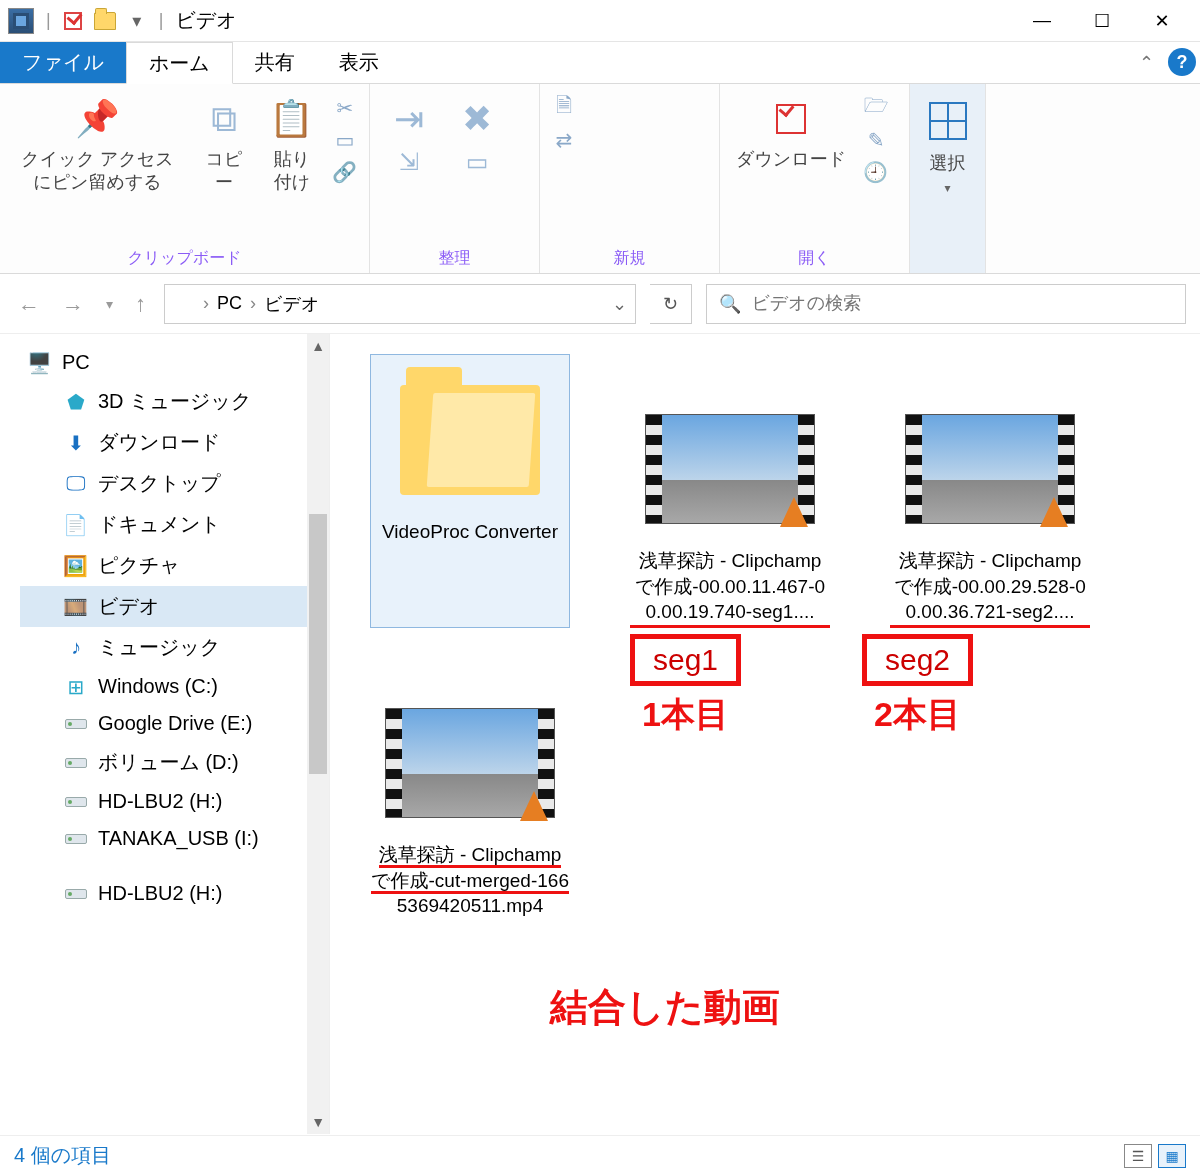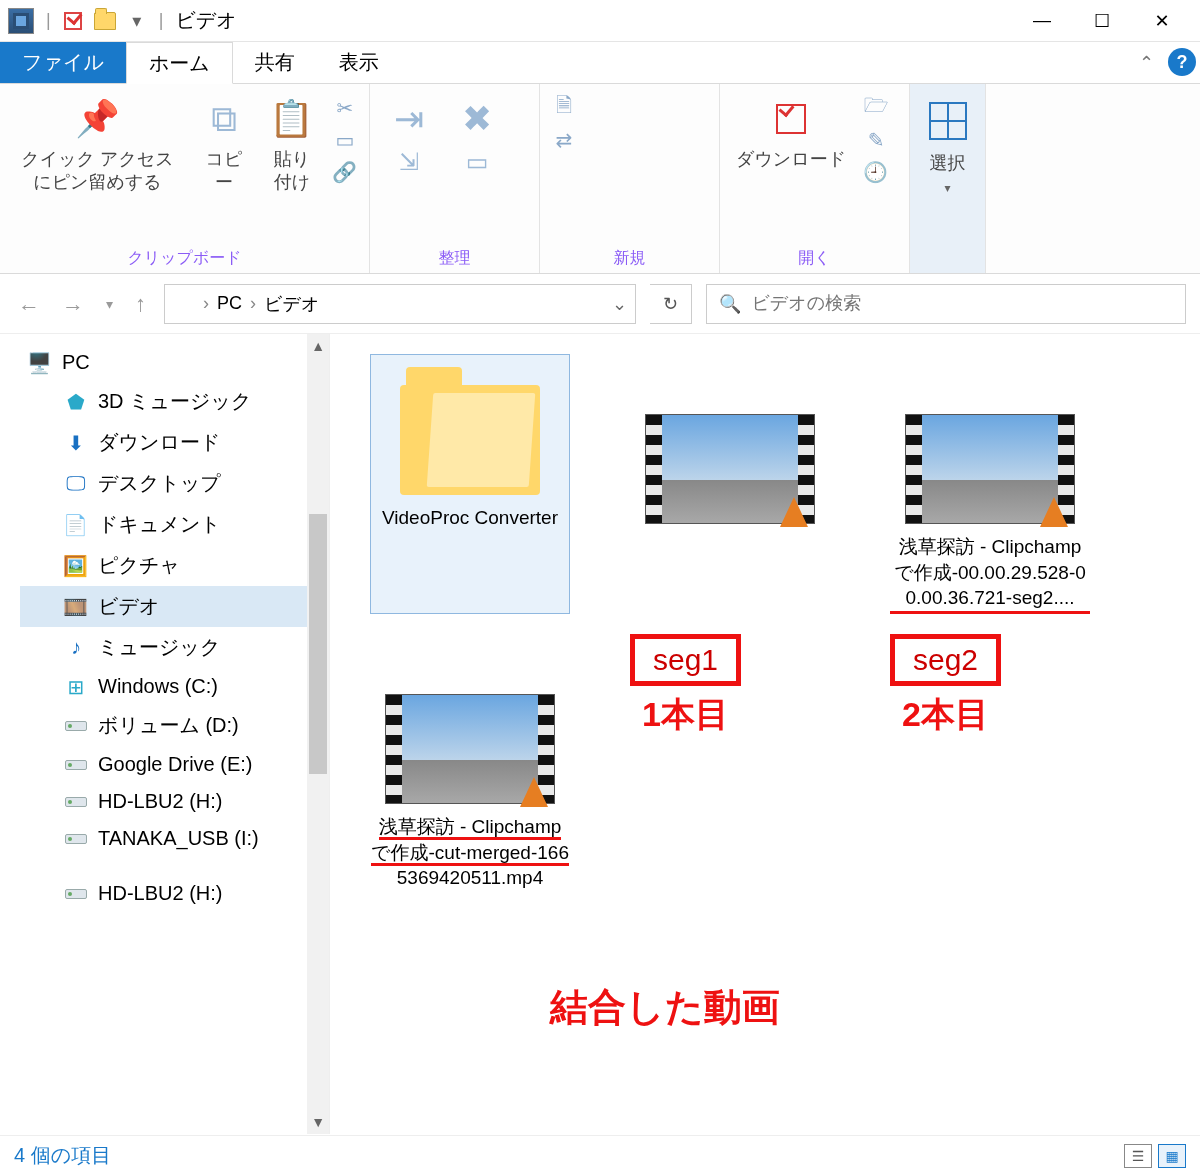--- a/index.html
+++ b/index.html
@@ -66,21 +66,21 @@
 .scroll-thumb{position:absolute;right:2px;top:180px;width:18px;height:260px;background:#c8c8c8}
 .scroll-arR{position:absolute;right:4px;color:#666;font-size:14px}
 
 .content{flex:1;padding:20px 20px 0 40px;position:relative}
 .items{display:flex;flex-wrap:wrap;gap:40px 60px;align-content:flex-start}
 .item{width:200px;display:flex;flex-direction:column;align-items:center}
 .item.selbox{border:1px solid #8fb8e0;background:#e8f2fb;padding:6px}
 .folder-lg{width:140px;height:110px;position:relative;background:#ffd76a;border-radius:4px;margin-top:24px}
 .folder-lg::before{content:"";position:absolute;top:-18px;left:6px;width:56px;height:18px;background:#ffd76a;border-radius:4px 4px 0 0}
 .folder-lg::after{content:"";position:absolute;inset:8px 8px 8px 30px;background:#ffe9a8;border-radius:2px;transform:skewX(-4deg)}
-.item-label{text-align:center;font-size:19px;line-height:1.35;margin-top:10px;word-break:break-all}
+.item-label{text-align:center;font-size:19px;line-height:1.35;margin-top:24px;word-break:break-all}
 
 .vid-thumb{width:170px;height:110px;background:#2b2b2b;border:1px solid #555;position:relative;display:flex;align-items:center;justify-content:center}
 .vid-thumb .film-l,.vid-thumb .film-r{position:absolute;top:0;bottom:0;width:16px;background:repeating-linear-gradient(#111 0 10px,#e9e9e9 10px 20px)}
 .film-l{left:0}.film-r{right:0}
 .vid-thumb .sky{position:absolute;left:16px;right:16px;top:0;bottom:0;background:linear-gradient(#6aa6e0,#bcd4ea 60%,#888 60%,#a8a8a8)}
 .vid-thumb .cone{position:absolute;right:6px;bottom:-4px;width:0;height:0;border-left:14px solid transparent;border-right:14px solid transparent;border-bottom:30px solid #e67e22}
 .underline-red{border-bottom:3px solid #e11}
 
 .annot{position:absolute;display:flex;flex-direction:column;align-items:center;gap:6px}
 .annot .box{border:5px solid #e11;padding:4px 18px;font-size:30px;color:#c00;font-weight:500;background:#fff}
@@ -271,27 +271,27 @@
       <div class="tree-item child">
         <span class="ti-icon">
             <span style="color:#2aa9c9">⊞</span>
           </span>
         <span>Windows (C:)</span>
       </div>
       <div class="tree-item child">
         <span class="ti-icon">
             <span class="drv"></span>
           </span>
+        <span>Google Drive (E:)</span>
+      </div>
+      <div class="tree-item child">
+        <span class="ti-icon">
+            <span class="drv"></span>
+          </span>
         <span>ボリューム (D:)</span>
-      </div>
-      <div class="tree-item child">
-        <span class="ti-icon">
-            <span class="drv"></span>
-          </span>
-        <span>Google Drive (E:)</span>
       </div>
       <div class="tree-item child">
         <span class="ti-icon">
             <span class="drv"></span>
           </span>
         <span>HD-LBU2 (H:)</span>
       </div>
       <div class="tree-item child">
         <span class="ti-icon">
             <span class="drv"></span>
@@ -320,20 +320,21 @@
         <div class="item-label">VideoProc Converter</div>
       </div>
 
       <div class="item" style="margin-top:60px">
         <div class="vid-thumb">
           <div class="film-l"></div>
             <div class="sky"></div>
             <div class="film-r"></div>
             <div class="cone"></div>
         </div>
+        <div class="item-label underline-red">浅草探訪 - Clipchampで作成-00.00.11.467-00.00.19.740-seg1....</div>
       </div>
 
       <div class="item" style="margin-top:60px">
         <div class="vid-thumb">
           <div class="film-l"></div>
             <div class="sky"></div>
             <div class="film-r"></div>
             <div class="cone"></div>
         </div>
         <div class="item-label underline-red">浅草探訪 - Clipchampで作成-00.00.29.528-00.00.36.721-seg2....</div>
@@ -350,21 +351,21 @@
           <span class="underline-red">浅草探訪 - Clipchampで作成-cut-merged-166</span><br>
           <span>5369420511.mp4</span>
         </div>
       </div>
     </div>
 
     <div class="annot" style="left:300px;top:300px">
       <div class="box">seg1</div>
       <div class="txt">1本目</div>
     </div>
-    <div class="annot" style="left:560px;top:300px">
+    <div class="annot" style="left:532px;top:300px">
       <div class="box">seg2</div>
       <div class="txt">2本目</div>
     </div>
     <div class="annot-h" style="left:220px;top:648px">結合した動画</div>
   </div>
 </div>
 
 <div class="statusbar">
   <span>4 個の項目</span>
   <span class="sSpacer"></span>

